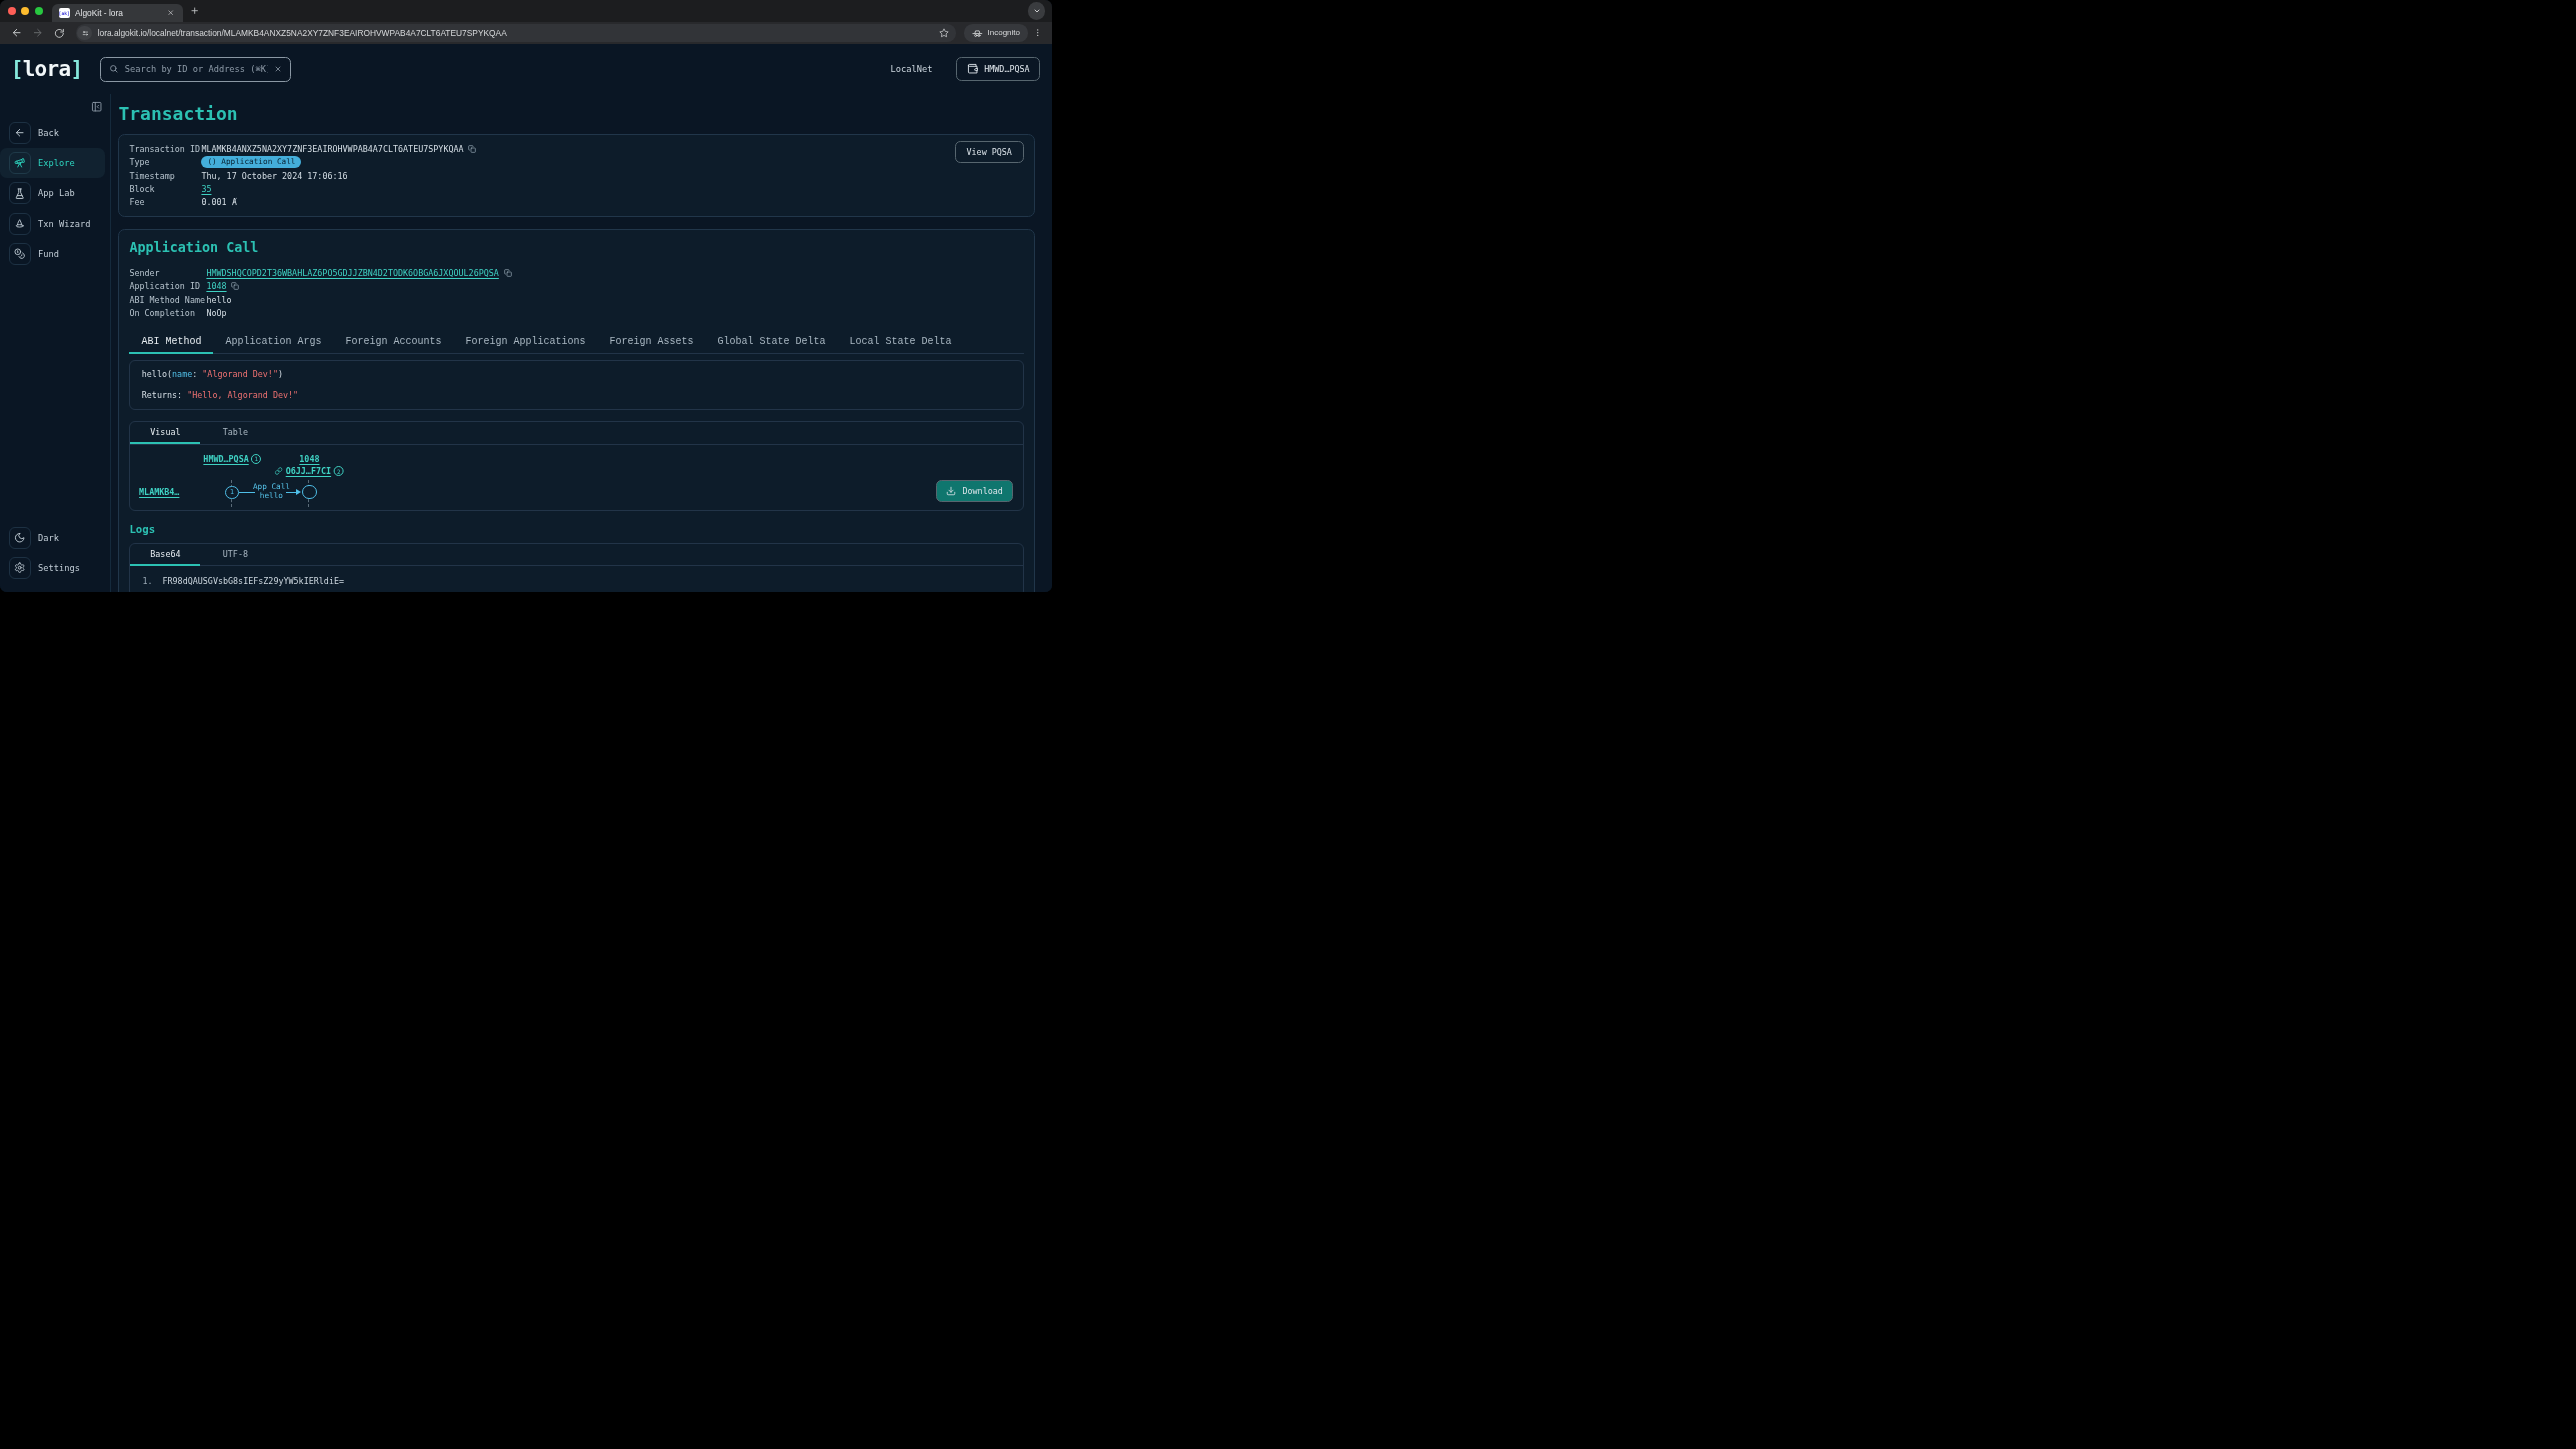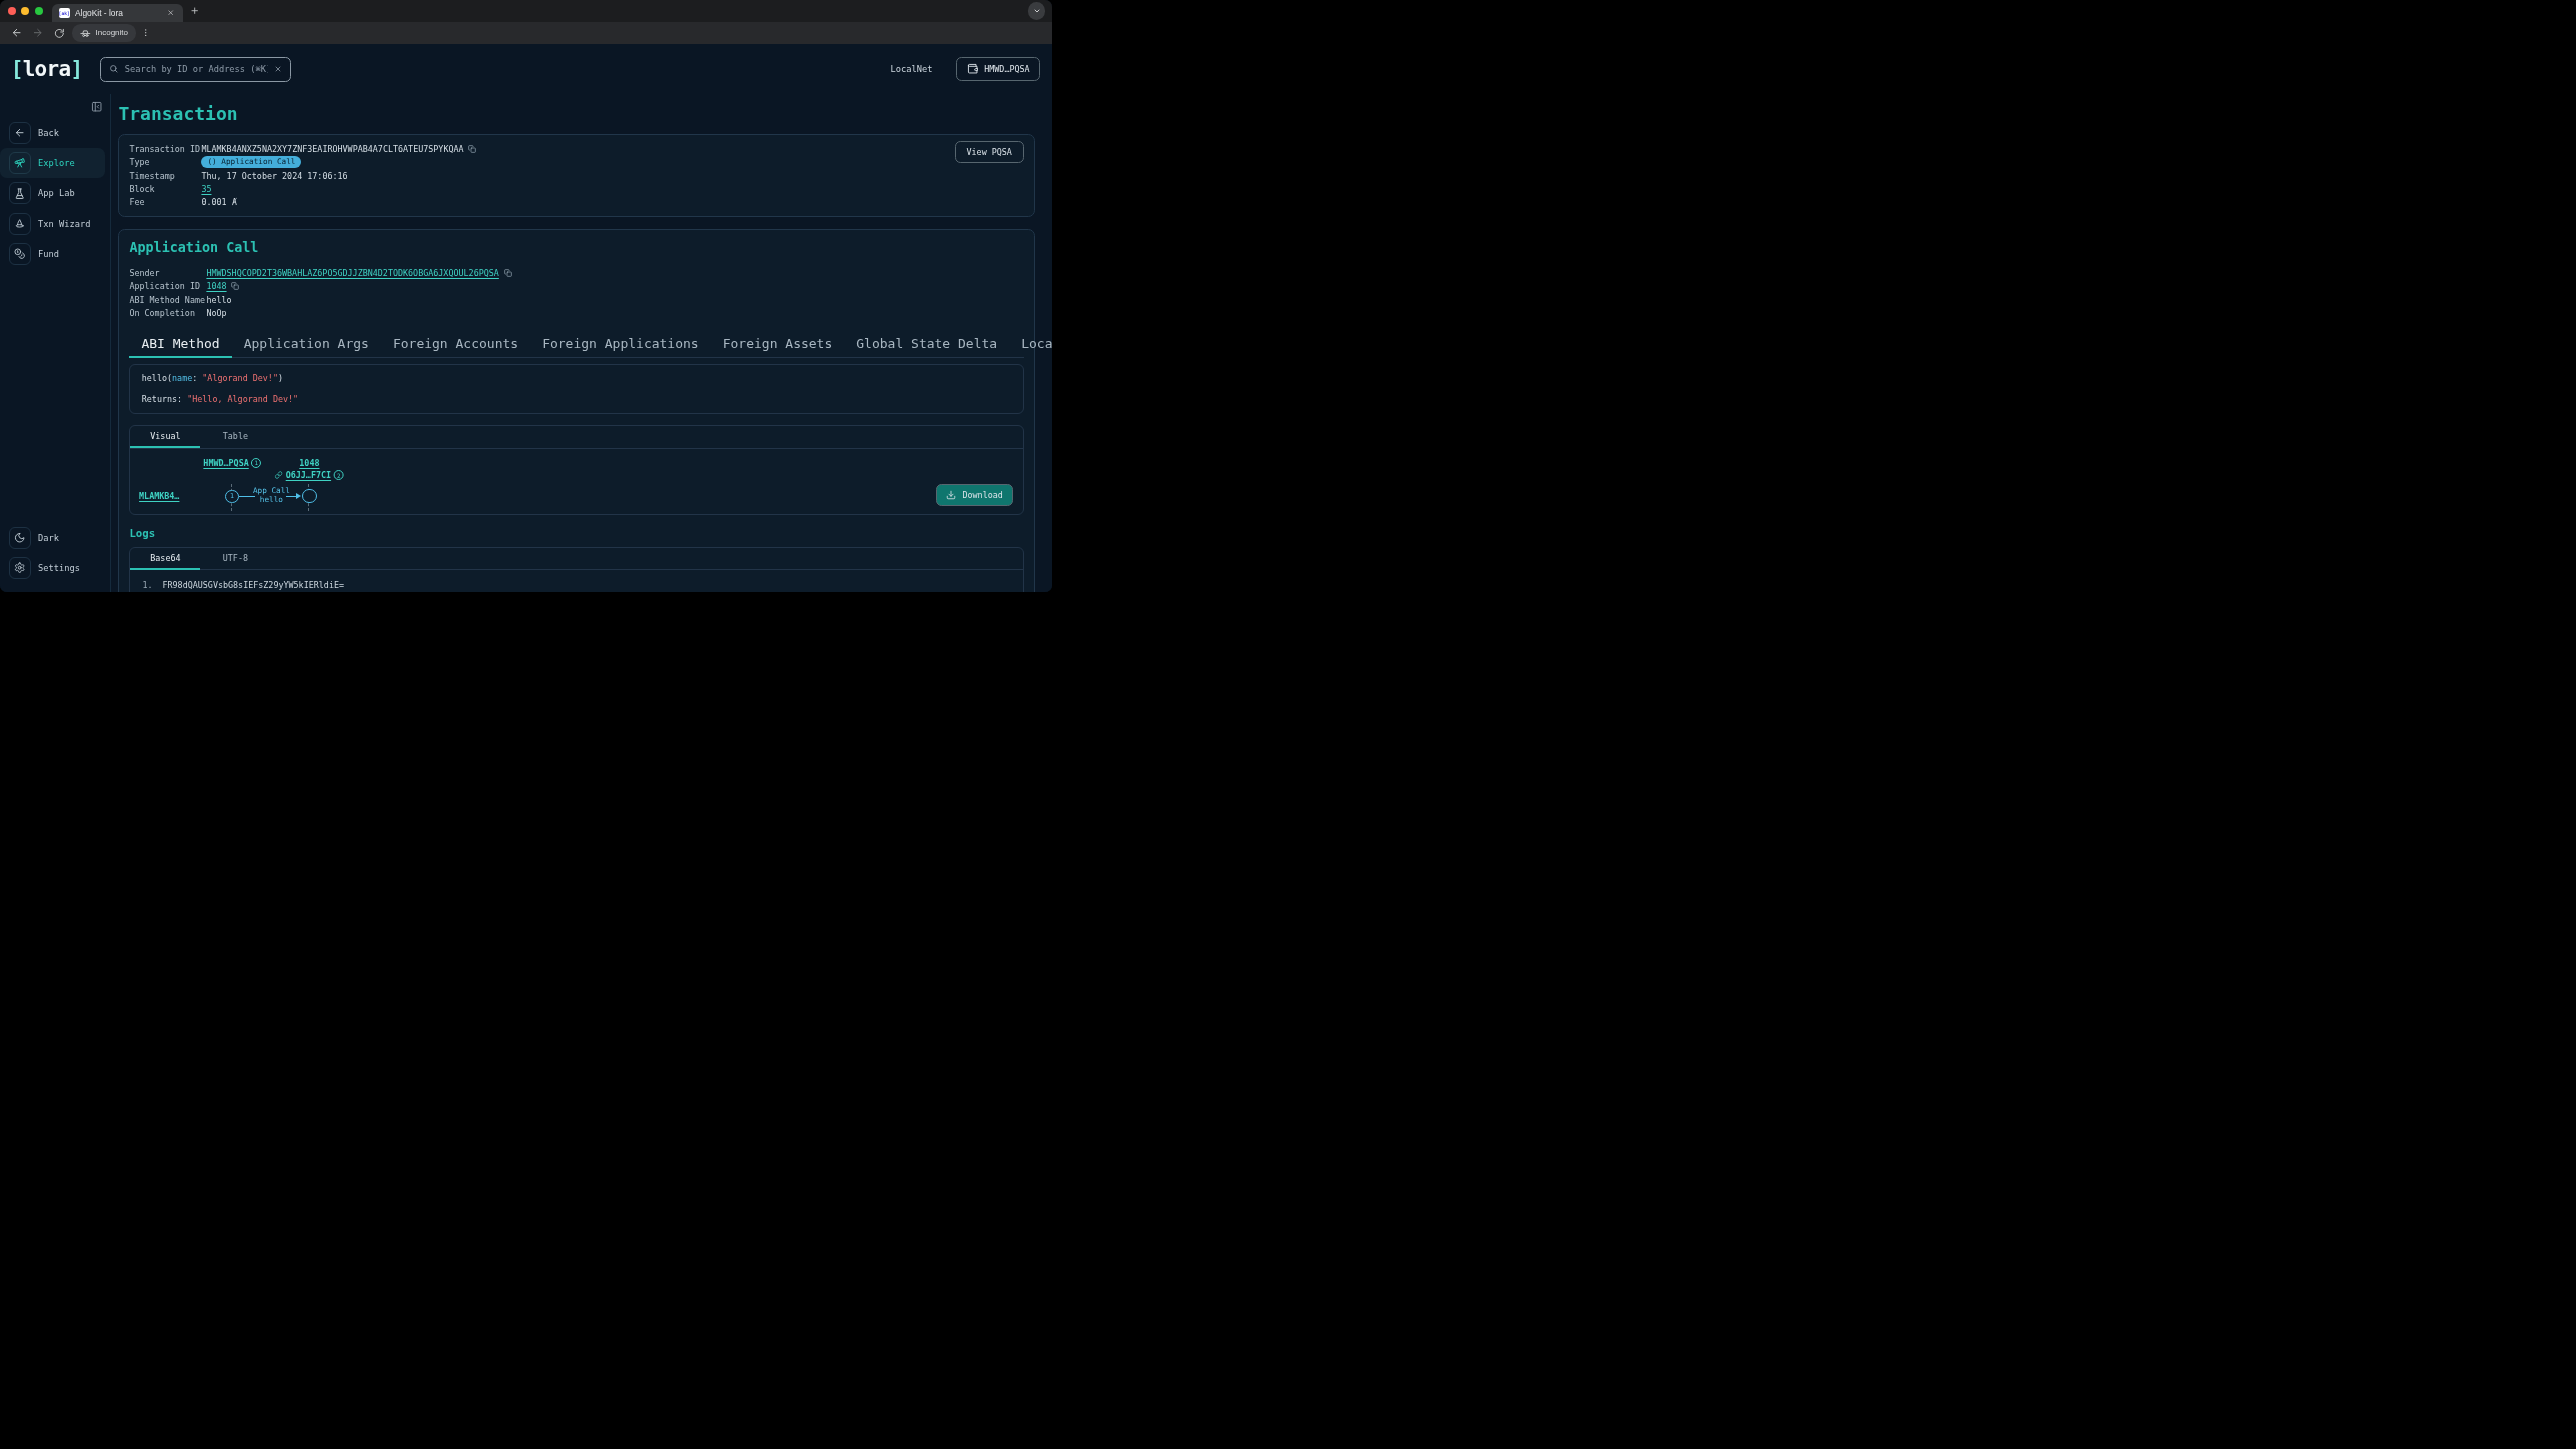--- a/index.html
+++ b/index.html
@@ -66,21 +66,21 @@
   .fval { color:#d6dfe6; display:flex; align-items:center; gap:4.7px; }
   .copy-ic { color:#9fb0bd; }
   .badge { background:#44aeda; color:#07202f; font-size:7.7px; height:11.4px; line-height:11.4px; border-radius:6px; padding:0 6px; display:inline-flex; gap:4.7px; }
   .tlink { color:#3fd2c3; text-decoration:underline; text-underline-offset:2px; }
   .algo { font-size:8px; color:#d6dfe6; margin-left:0.7px; }
   .viewjson-btn { position:absolute; top:6px; right:10px; height:21.5px; border:0.7px solid #57666f; border-radius:5.4px; padding:0 10.7px; display:flex; align-items:center; color:#dbe3e9; font-size:8.4px; }
 
   .card-app { padding:8.7px 10px 10px; }
   .sec-title { font-size:13.4px; font-weight:bold; color:#2cc1b3; margin:2px 0 10.7px; }
   .tabs { display:flex; border-bottom:0.7px solid #223448; margin-top:11.4px; }
-  .tab-i { position:relative; padding:4.7px 12px 6.7px; font-size:13px; color:#a9b7c2; white-space:nowrap; }
+  .tab-i { position:relative; padding:4.7px 12px 6.7px; font-size:10px; color:#a9b7c2; white-space:nowrap;font-family:Liberation Mono, monospace; }
   .tab-i.active { color:#e8eef2; }
   .tab-i.active::after { content:""; position:absolute; left:0; right:0; bottom:-0.7px; height:2px; background:#2cc1b3; }
   .abi-box { margin-top:6px; border:0.7px solid #223448; border-radius:6px; padding:8px 11.4px 9.4px; font-size:8.4px; color:#d6dfe6; }
   .abi-line + .abi-line { margin-top:10.7px; }
   .code-param { color:#52c0e8; }
   .code-str { color:#ee7171; }
 
   .visual-box { margin-top:10.7px; border:0.7px solid #223448; border-radius:6px; position:relative; }
   .vtabs { display:flex; border-bottom:0.7px solid #223448; }
   .vtab { position:relative; width:70px; text-align:center; padding:4.7px 0 6.7px; font-size:8.4px; color:#a9b7c2; }
@@ -149,20 +149,36 @@
           <path d="M5 12h14"></path>
           <path d="m12 5 7 7-7 7"></path>
         </svg>
     </span>
     <span class="nav-ic">
       <svg width="10.7" height="10.7" viewBox="0 0 24 24" fill="none" stroke="currentColor" stroke-width="2.1" stroke-linecap="round" stroke-linejoin="round">
           <path d="M21 12a9 9 0 1 1-2.6-6.3"></path>
           <path d="M21 3v6h-6"></path>
         </svg>
     </span>
+    <div class="omnibox">
+      <span class="site-info">
+        <svg width="8.7" height="8.7" viewBox="0 0 24 24" fill="none" stroke="currentColor" stroke-width="2" stroke-linecap="round">
+            <circle cx="8" cy="8.5" r="1.7"></circle>
+            <path d="M12.5 8.5H18"></path>
+            <path d="M6 15.5h5.5"></path>
+            <circle cx="16" cy="15.5" r="1.7"></circle>
+          </svg>
+      </span>
+      <span class="url">lora.algokit.io/localnet/transaction/MLAMKB4ANXZ5NA2XY7ZNF3EAIROHVWPAB4A7CLT6ATEU7SPYKQAA</span>
+      <span class="star">
+        <svg width="10" height="10" viewBox="0 0 24 24" fill="none" stroke="currentColor" stroke-width="1.9" stroke-linejoin="round">
+            <path d="M12 2l3.09 6.26L22 9.27l-5 4.87 1.18 6.88L12 17.77l-6.18 3.25L7 14.14 2 9.27l6.91-1.01L12 2z"></path>
+          </svg>
+      </span>
+    </div>
     <div class="incog">
       <svg width="10.7" height="10.7" viewBox="0 0 24 24" fill="none" stroke="currentColor" stroke-width="1.9" stroke-linecap="round">
           <path d="M6.5 11.5 8 6.5h8l1.5 5"></path>
           <path d="M2 12.5h20"></path>
           <circle cx="8.3" cy="16.8" r="2.3"></circle>
           <circle cx="15.7" cy="16.8" r="2.3"></circle>
           <path d="M10.7 16.8h2.6"></path>
         </svg>
       <span>Incognito</span>
     </div>

